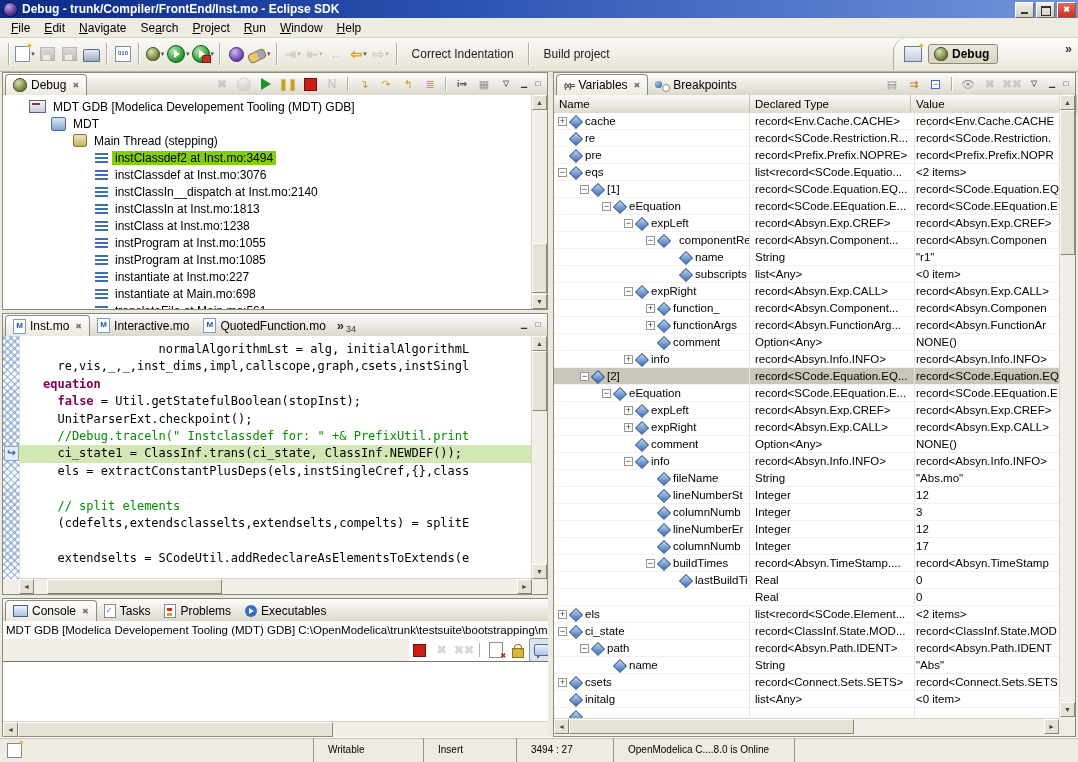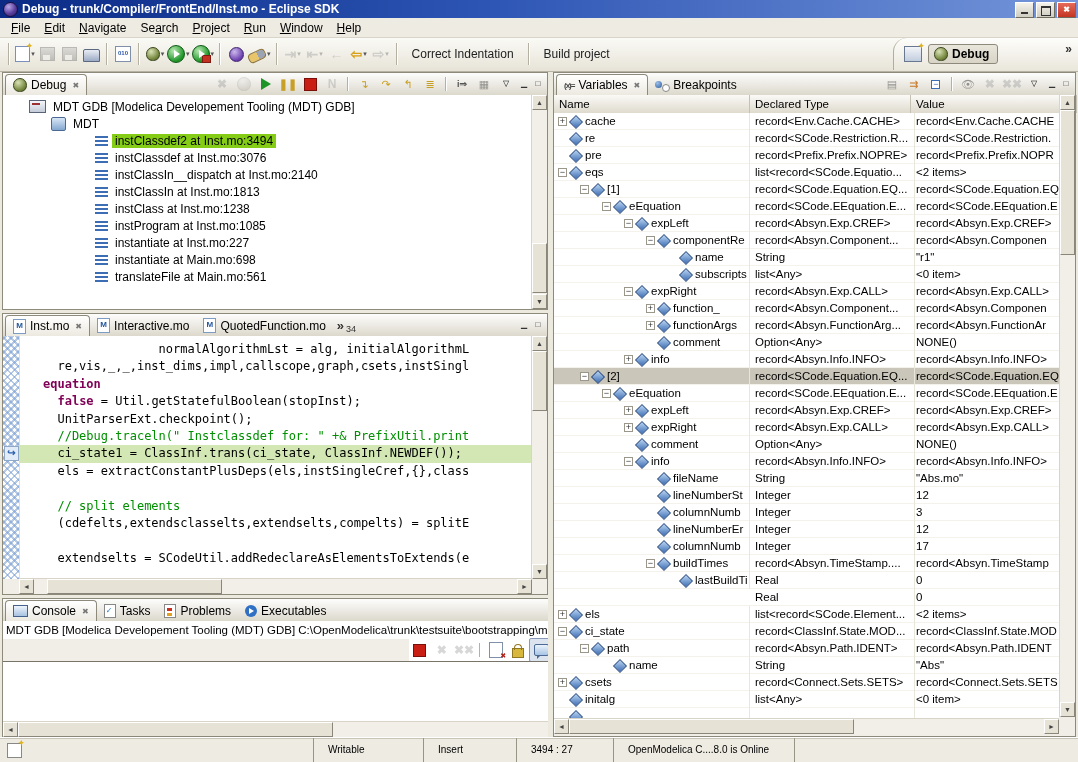--- a/index.html
+++ b/index.html
@@ -321,39 +321,47 @@
   <div class="vbody">
     <div id="debug-tree" style="position:absolute;left:0;top:3px;right:16px;bottom:0;overflow:hidden;">
         <div class="dtrow" style="padding-left: 26px;">
           <span class="dic ic-launch"></span>
           <span class="dlabel">MDT GDB [Modelica Developement Tooling (MDT) GDB]</span>
         </div>
         <div class="dtrow" style="padding-left: 48px;">
           <span class="dic ic-process"></span>
           <span class="dlabel">MDT</span>
         </div>
+        <div class="dtrow" style="padding-left: 70px;">
+          <span class="dic ic-thread"></span>
+          <span class="dlabel">Main Thread (stepping)</span>
+        </div>
         <div class="dtrow" style="padding-left: 92px;">
           <span class="dic ic-frame"></span>
           <span class="dlabel dsel">instClassdef2 at Inst.mo:3494</span>
         </div>
         <div class="dtrow" style="padding-left: 92px;">
           <span class="dic ic-frame"></span>
           <span class="dlabel">instClassdef at Inst.mo:3076</span>
         </div>
         <div class="dtrow" style="padding-left: 92px;">
           <span class="dic ic-frame"></span>
           <span class="dlabel">instClassIn__dispatch at Inst.mo:2140</span>
         </div>
         <div class="dtrow" style="padding-left: 92px;">
           <span class="dic ic-frame"></span>
           <span class="dlabel">instClassIn at Inst.mo:1813</span>
         </div>
         <div class="dtrow" style="padding-left: 92px;">
           <span class="dic ic-frame"></span>
           <span class="dlabel">instClass at Inst.mo:1238</span>
+        </div>
+        <div class="dtrow" style="padding-left: 92px;">
+          <span class="dic ic-frame"></span>
+          <span class="dlabel">instProgram at Inst.mo:1055</span>
         </div>
         <div class="dtrow" style="padding-left: 92px;">
           <span class="dic ic-frame"></span>
           <span class="dlabel">instProgram at Inst.mo:1085</span>
         </div>
         <div class="dtrow" style="padding-left: 92px;">
           <span class="dic ic-frame"></span>
           <span class="dlabel">instantiate at Inst.mo:227</span>
         </div>
         <div class="dtrow" style="padding-left: 92px;">
@@ -605,21 +613,21 @@
           <span class="diamond" style="left: 83px;"></span>
           <span class="vlabel" style="left: 97px;">expLeft</span>
         </div>
         <div class="vc vtype">record&lt;Absyn.Exp.CREF&gt;</div>
         <div class="vc vvalue">record&lt;Absyn.Exp.CREF&gt;</div>
       </div>
       <div class="vrow" style="top: 119px;">
         <div class="vc vname">
           <span class="expbox" style="left: 92px;">−</span>
           <span class="diamond" style="left: 105px;"></span>
-          <span class="vlabel" style="left: 119px;">componentRe</span>
+          <span class="vlabel" style="left: 125px;">componentRe</span>
         </div>
         <div class="vc vtype">record&lt;Absyn.Component...</div>
         <div class="vc vvalue">record&lt;Absyn.Componen</div>
       </div>
       <div class="vrow" style="top: 136px;">
         <div class="vc vname">
           <span class="diamond" style="left: 127px;"></span>
           <span class="vlabel" style="left: 141px;">name</span>
         </div>
         <div class="vc vtype">String</div>

